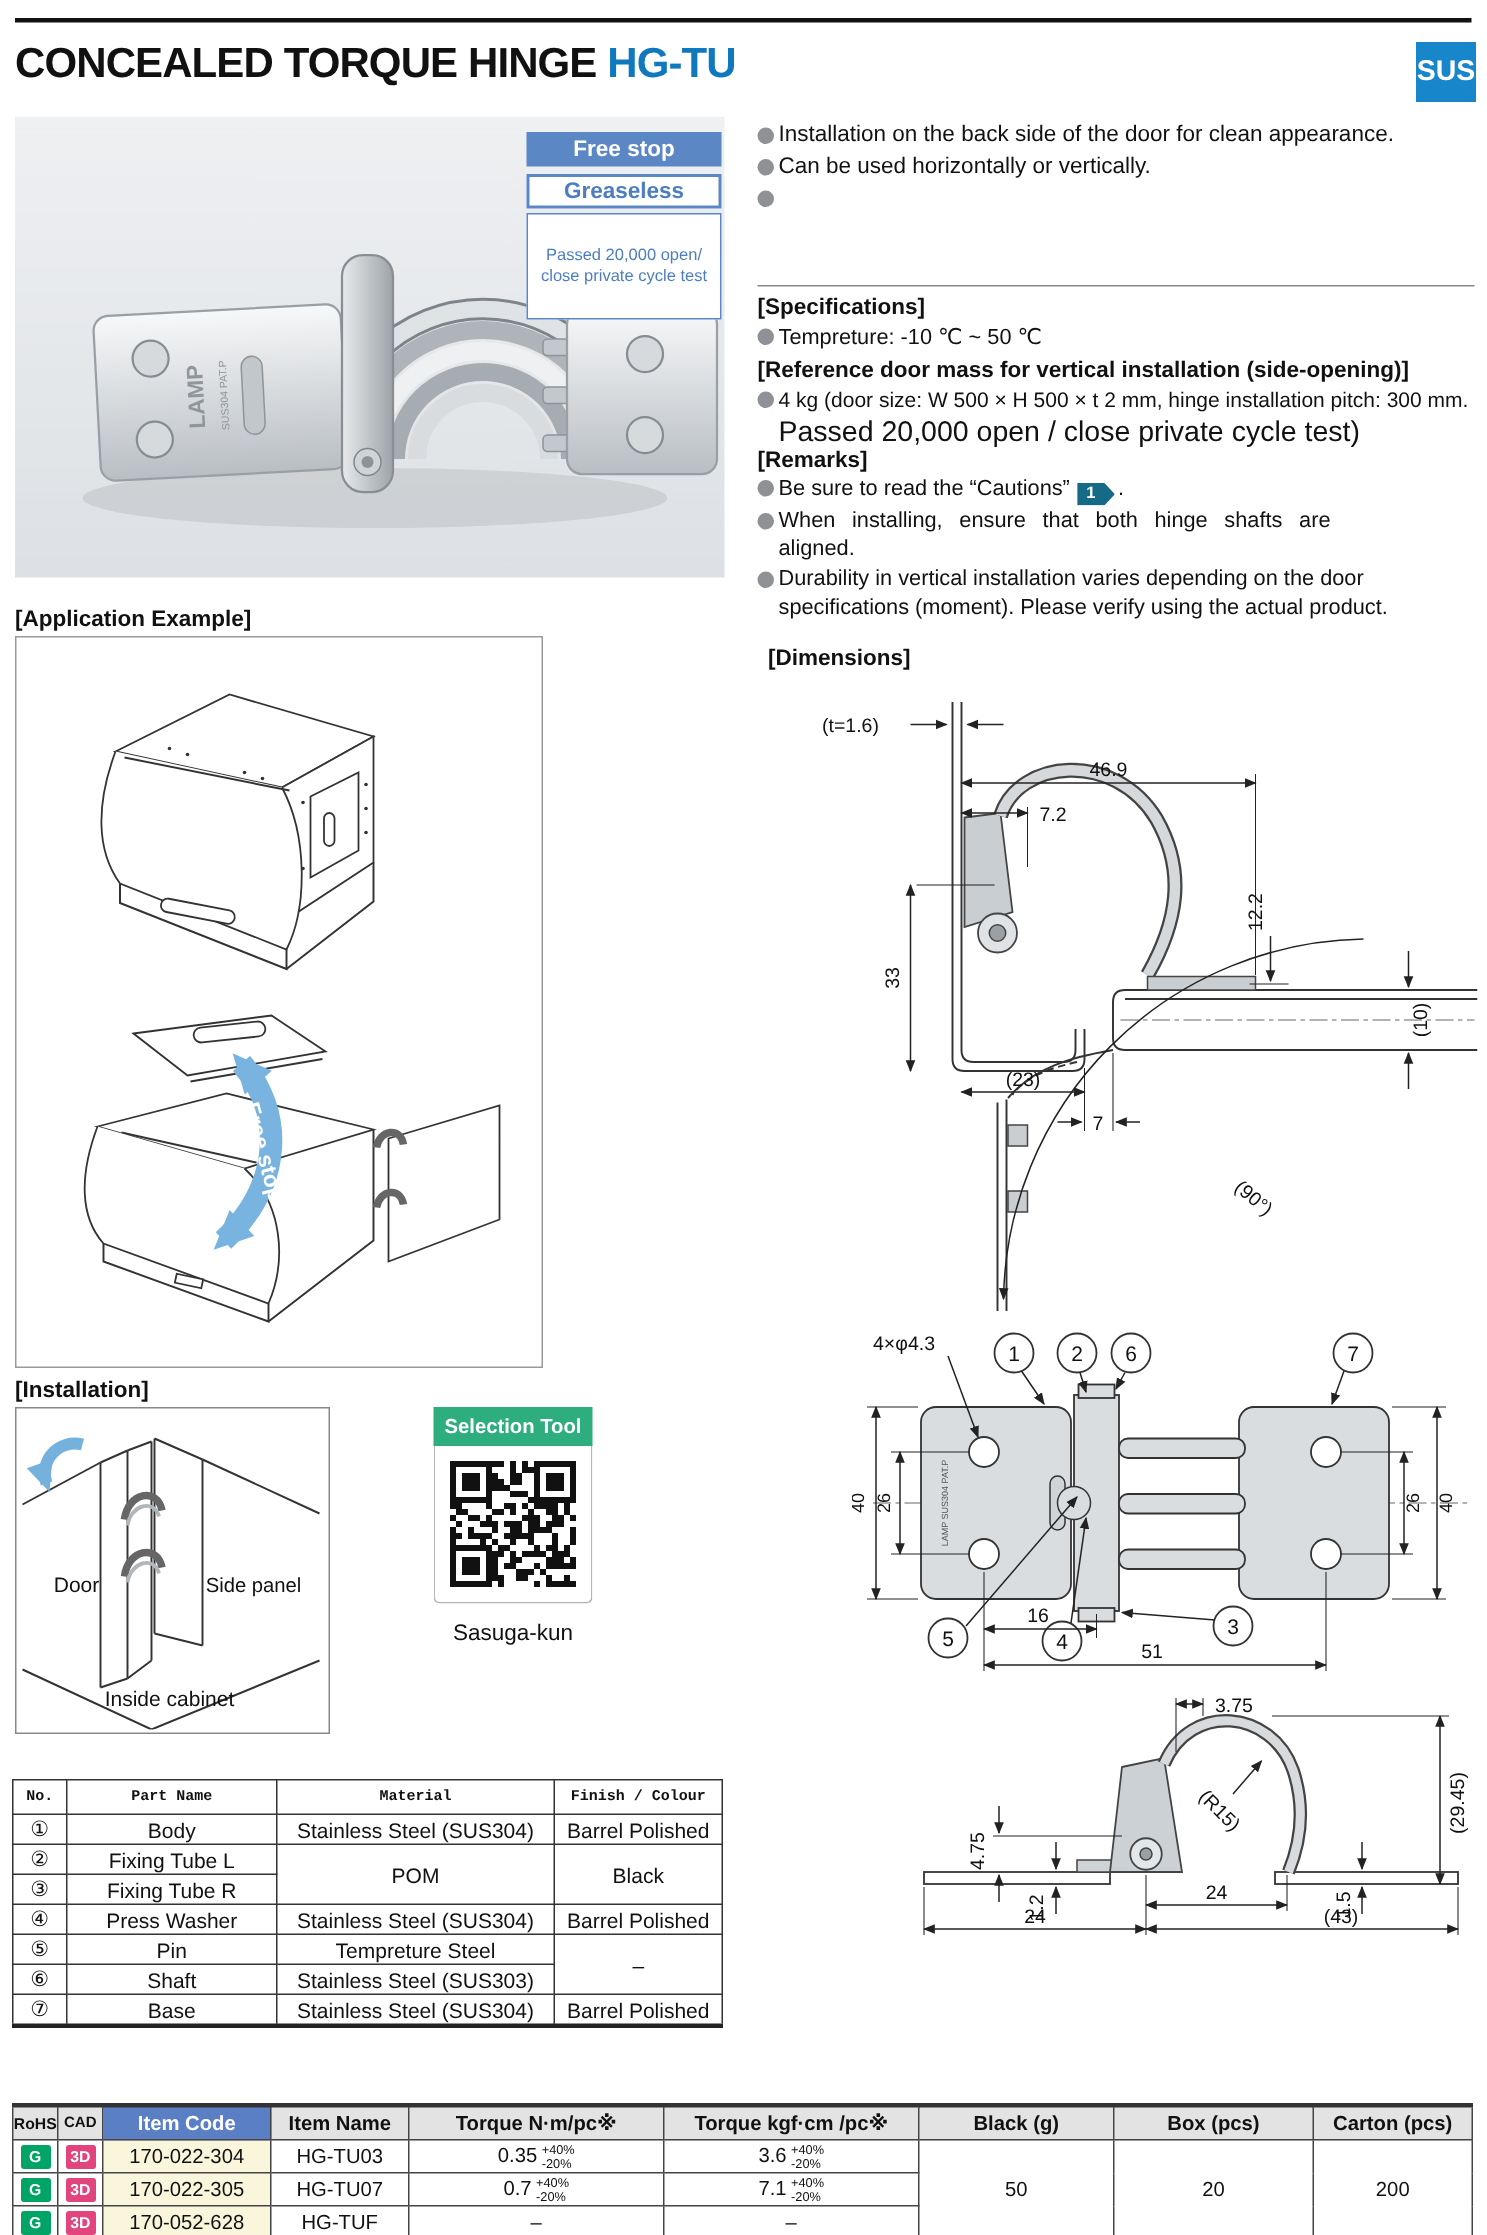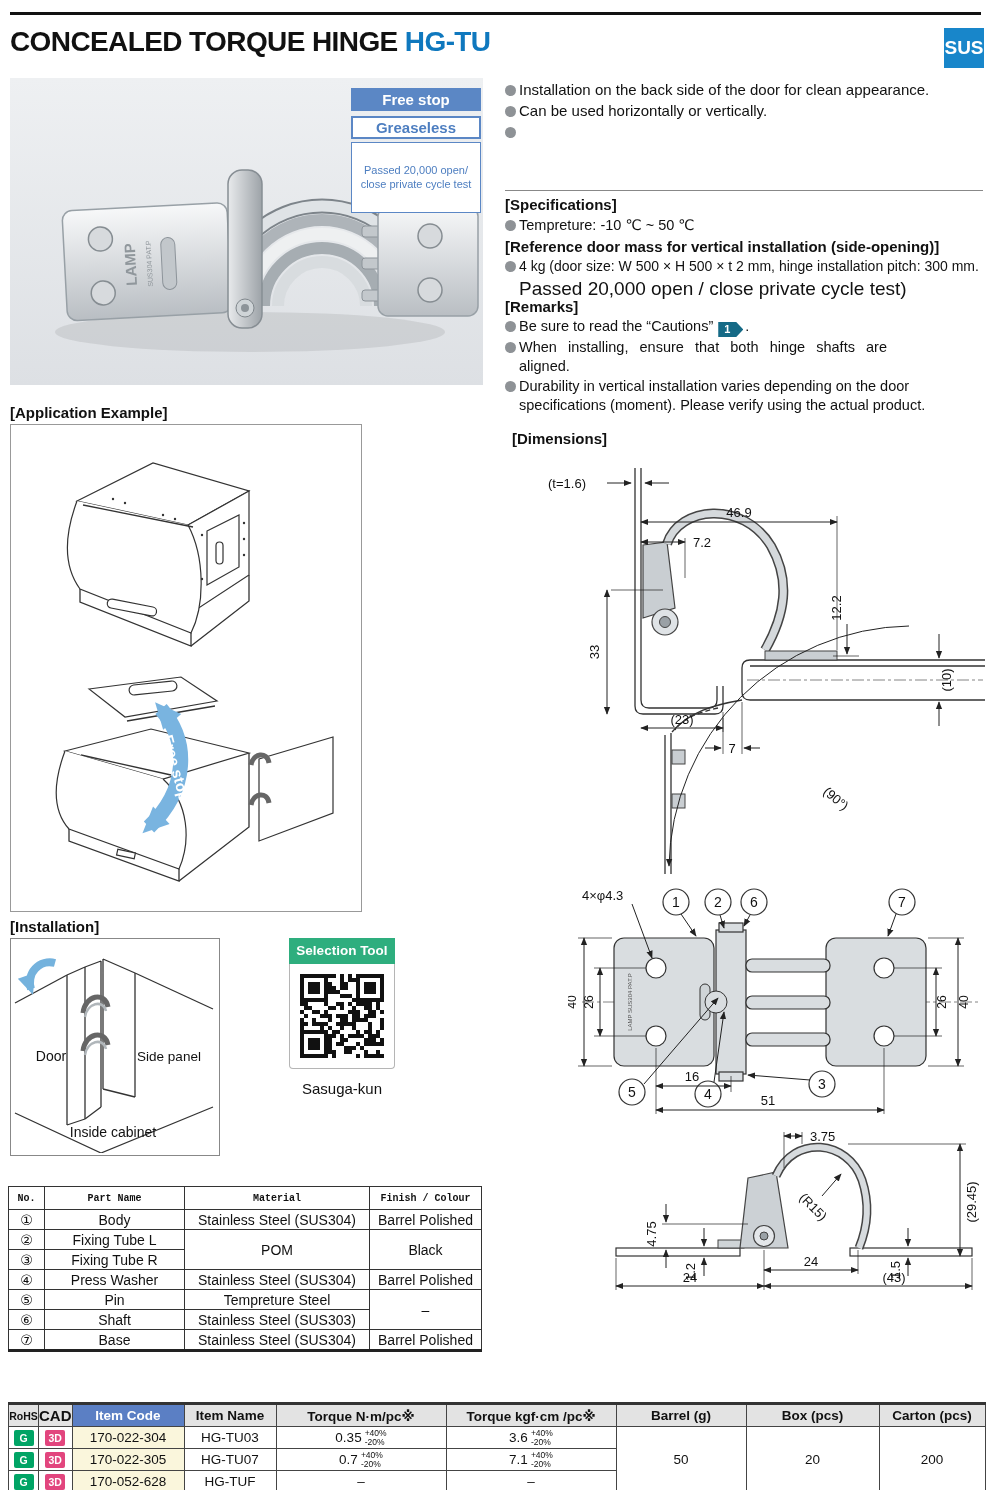--- a/index.html
+++ b/index.html
@@ -680,26 +680,26 @@
         <col style="width:92px">
         <col style="width:170px">
         <col style="width:170px">
         <col style="width:130px">
         <col style="width:133px">
         <col style="width:106px">
       </colgroup>
     <tbody>
         <tr>
       <th style="font-size:10.5px">RoHS</th>
-      <th style="font-size:15px">CAD</th>
+      <th style="font-size:10px">CAD</th>
       <th class="th-code">Item Code</th>
       <th>Item Name</th>
       <th>Torque N·m/pc※</th>
       <th>Torque kgf·cm /pc※</th>
-      <th>Barrel (g)</th>
+      <th>Black (g)</th>
       <th>Box (pcs)</th>
       <th>Carton (pcs)</th>
     </tr>
     <tr>
       <td><span class="mini-badge rohs">G</span></td>
       <td><span class="mini-badge cad3d">3D</span></td>
       <td class="td-code">170-022-304</td>
       <td>HG-TU03</td>
       <td><span class="tval">0.35</span><span class="tol">
               <span>+40%</span>

